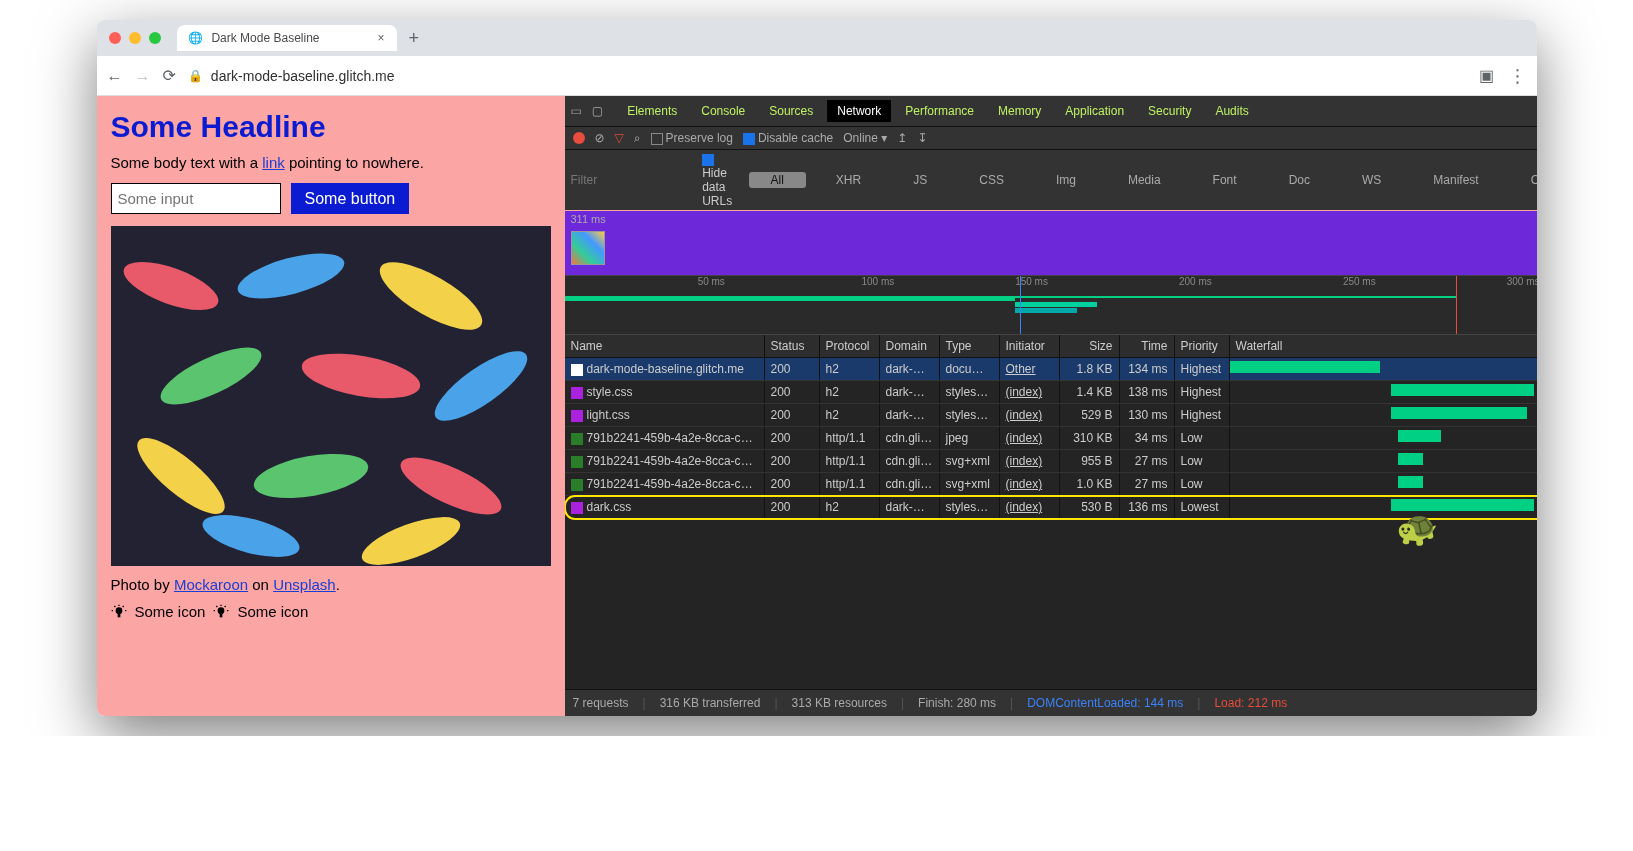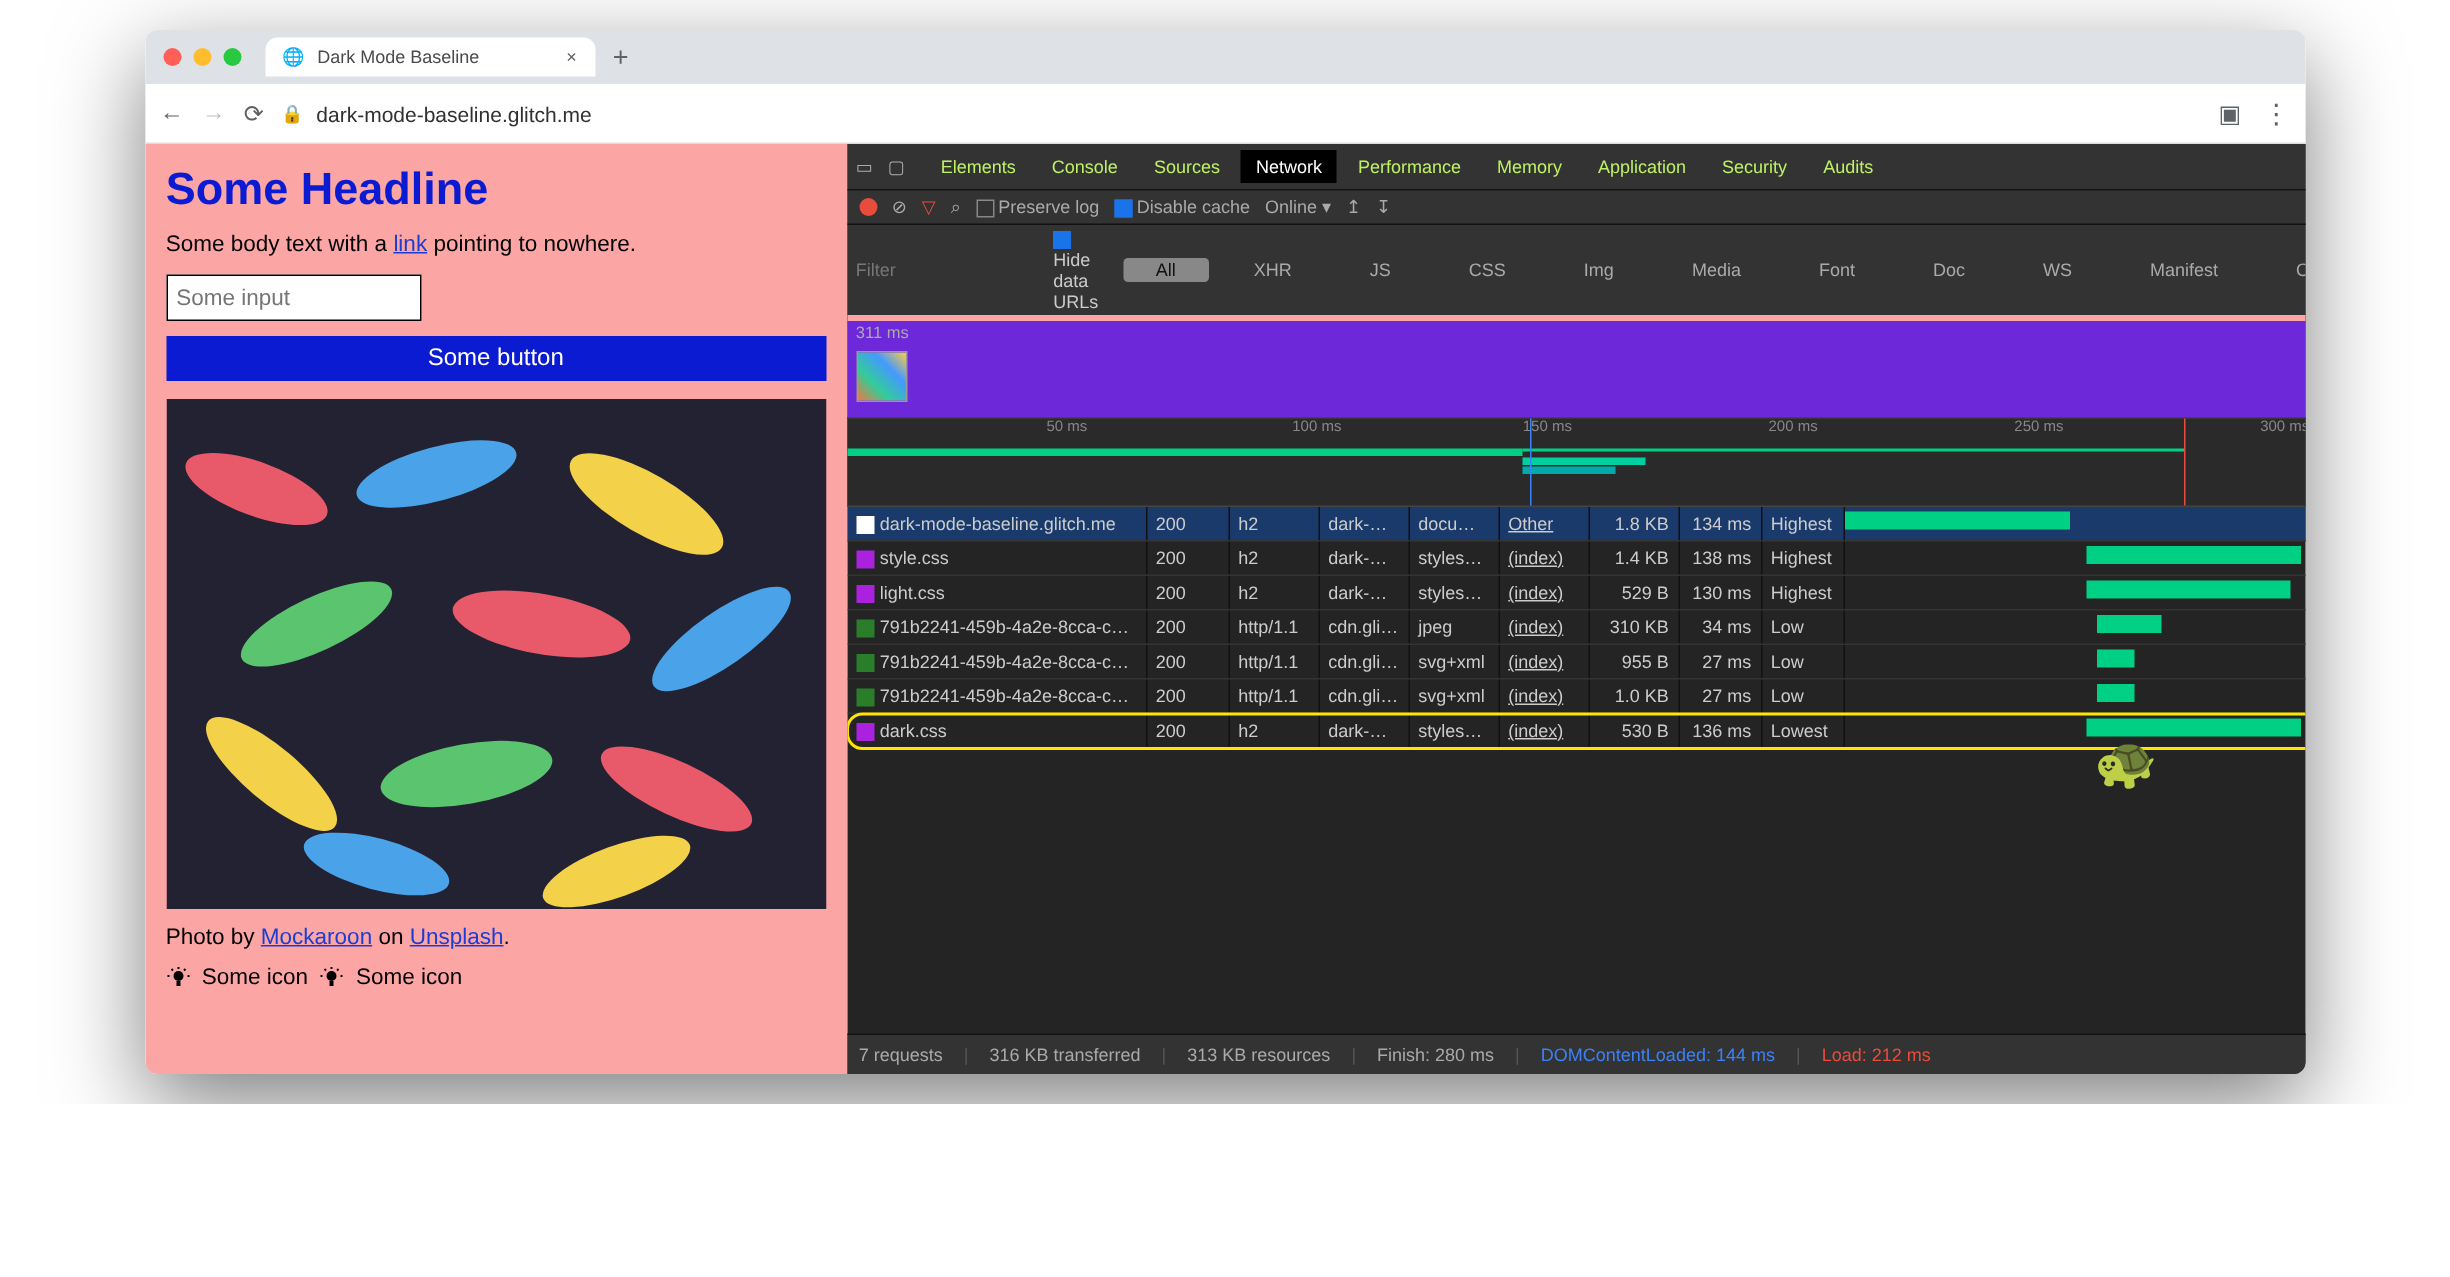--- a/index.html
+++ b/index.html
@@ -20,38 +20,38 @@
 .lock { color:#5f6368; font-size: 12px; }
 .ext { width: 20px; text-align:center; color:#5f6368;}
 .dots { font-size: 18px; color:#5f6368; }
 
 .viewport { display: flex; height: 620px; }
 
 .page { width: 470px; background: #fca5a5; padding: 14px; font-family: Arial, sans-serif; }
 .page h1 { color: #0b1bd1; font-size: 30px; font-weight: bold; margin-bottom: 10px; }
 .page p { font-size: 15px; margin: 10px 0; }
 .page a { color: #1a3dd3; text-decoration: underline; }
-.inrow { display:flex; gap:10px; margin: 12px 0; flex-direction: column; }
+.inrow { display:flex; gap:10px; margin: 12px 0; }
 .inrow input { border:1px solid #000; padding:6px; font-size:15px; width: 170px; }
 .inrow button { background:#0b1bd1; color:#fff; border:none; padding:6px 14px; font-size:16px; }
 .imgph { width: 440px; height: 340px; display:block; }
 .iconrow { display:flex; gap:8px; align-items:center; font-size:15px; margin-top:8px; }
 .bulb { width:16px; height:16px; display:inline-block; }
 .bulb svg { width:16px; height:16px; }
 
 .devtools { flex:1; background:#242424; color:#ccc; display:flex; flex-direction:column; font-size:12px; font-family: -apple-system, Arial, sans-serif; }
 .dt-tabs { display:flex; align-items:center; padding: 4px 6px; gap:4px; background:#333; border-bottom:1px solid #111; }
 .dt-icons { display:flex; gap:10px; margin-right:10px; color:#aaa; }
 .dt-tab { padding:4px 10px; color:#bef264; }
 .dt-tab.active { background:#000; color:#fff; }
 .dt-tabs-right { margin-left:auto; display:flex; gap:10px; color:#aaa; }
 .dt-toolbar { display:flex; align-items:center; gap:10px; padding:4px 8px; background:#333; border-bottom:1px solid #111; }
 .rec { width:12px; height:12px; border-radius:50%; background:#e74c3c; }
 .tb-lbl { color:#aaa; }
-.dt-filterrow { display:flex; align-items:center; background:#333; border-bottom:4px solid #fca5a5; }
+.dt-filterrow { display:flex; align-items:center; background:#333; border-bottom:1px solid #fca5a5; }
 .filterbox { padding:4px 6px; color:#777; width:140px; font-style: normal; }
 .chiprow { display:flex; gap:8px; padding:2px 6px; align-items:center; }
 .chip { color:#aaa; padding:1px 22px; border-radius:3px; }
 .chip.all { background:#888; color:#111; }
 .overview { background:#6d28d9; }
 .ov-label { font-size:11px; color:#aaa; padding:2px 6px; }
 .thumb { margin:4px 6px 10px; width:34px; height:34px; background: linear-gradient(45deg,#e74,#3c9,#49f,#fc4); border:1px solid #999; }
 .timeline { position:relative; height:60px; border-top:1px solid #444; border-bottom:1px solid #444; background:#2a2a2a; }
 .tick { position:absolute; top:0; font-size:10px; color:#888; }
 .tl-bar { position:absolute; height:5px; background:#00d084; }
@@ -223,20 +223,32 @@
           <span class="tick" style="left:92%">300 ms</span>
           <div class="tl-bar" style="top:20px;left:0;width:44%"></div>
           <div class="tl-bar" style="top:26px;left:44%;width:8%;background:#00d0a0"></div>
           <div class="tl-bar" style="top:32px;left:44%;width:6%;background:#0aa"></div>
           <div class="tl-bar" style="top:20px;left:44%;width:43%;height:2px"></div>
           <div style="position:absolute;top:0;bottom:0;left:44.5%;width:1px;background:#3b82f6"></div>
           <div style="position:absolute;top:0;bottom:0;left:87%;width:1px;background:#e74c3c"></div>
         </div>
       </div>
 
+      <div class="headerrow">
+        <div class="col c-name">Name</div>
+        <div class="col c-status">Status</div>
+        <div class="col c-proto">Protocol</div>
+        <div class="col c-domain">Domain</div>
+        <div class="col c-type">Type</div>
+        <div class="col c-init">Initiator</div>
+        <div class="col c-size">Size</div>
+        <div class="col c-time">Time</div>
+        <div class="col c-priority">Priority</div>
+        <div class="col c-wf">Waterfall</div>
+      </div>
 
       <div id="netbody" style="flex:1;position:relative;overflow:hidden;">
         <span class="turtle" style="right:150px;top:150px;">🐢</span>
       <div class="netrow selected">
             <div class="col c-name"><span class="ficon fi-doc"></span>dark-mode-baseline.glitch.me</div>
             <div class="col c-status">200</div>
             <div class="col c-proto">h2</div>
             <div class="col c-domain">dark-mo…</div>
             <div class="col c-type">document</div>
             <div class="col c-init"><span class="initiator">Other</span></div>

